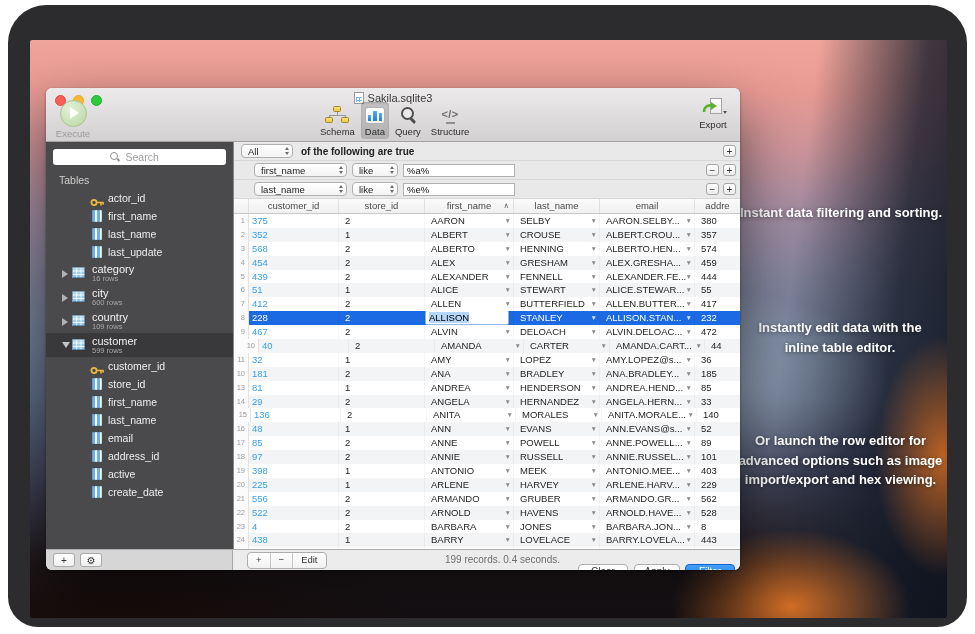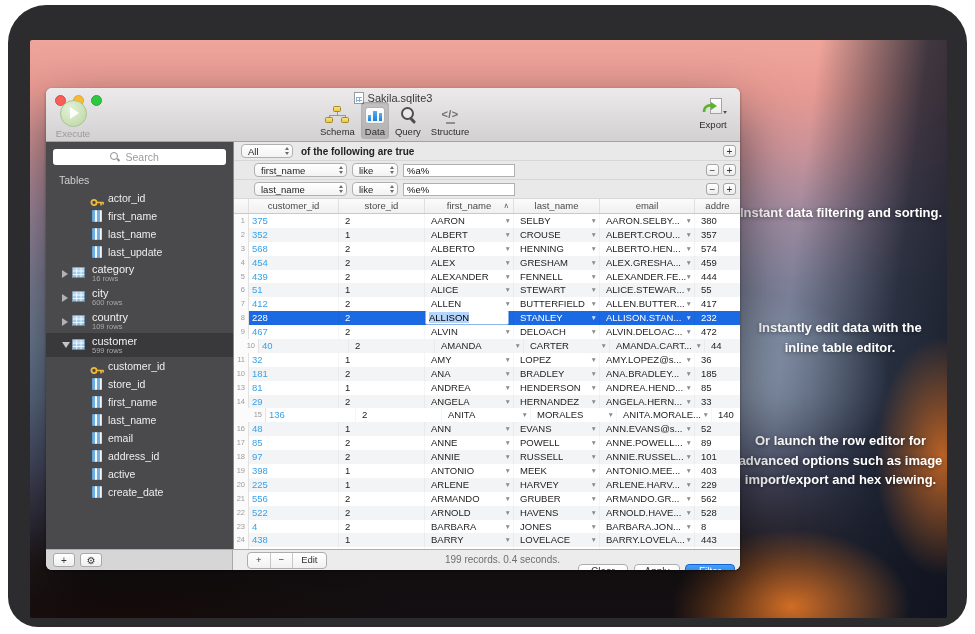--- a/index.html
+++ b/index.html
@@ -488,21 +488,21 @@
             <div class="trow">
               <span class="td rn" style="width: 15px;">14</span>
               <span class="td cid" style="width: 90px;">29</span>
               <span class="td" style="width: 86px;">2</span>
               <span class="td" style="width: 89px;">ANGELA<span class="dd">▼</span></span>
               <span class="td" style="width: 86px;">HERNANDEZ<span class="dd">▼</span></span>
               <span class="td" style="width: 95px;">ANGELA.HERN...<span class="dd">▼</span></span>
               <span class="td" style="width: 46px;">33</span>
             </div>
             <div class="trow">
-              <span class="td rn" style="width: 32px;">15</span>
+              <span class="td rn" style="width: 17px;">15</span>
               <span class="td cid" style="width: 90px;">136</span>
               <span class="td" style="width: 86px;">2</span>
               <span class="td" style="width: 89px;">ANITA<span class="dd">▼</span></span>
               <span class="td" style="width: 86px;">MORALES<span class="dd">▼</span></span>
               <span class="td" style="width: 95px;">ANITA.MORALE...<span class="dd">▼</span></span>
               <span class="td" style="width: 46px;">140</span>
             </div>
             <div class="trow">
               <span class="td rn" style="width: 15px;">16</span>
               <span class="td cid" style="width: 90px;">48</span>

